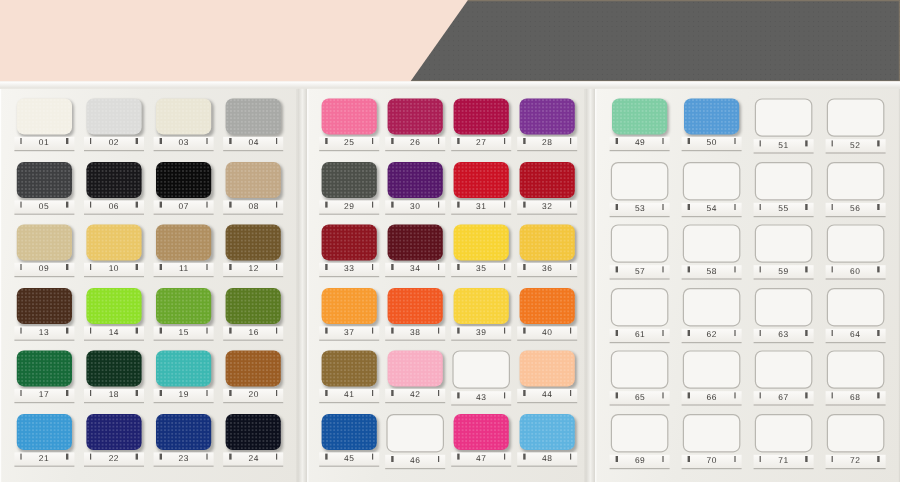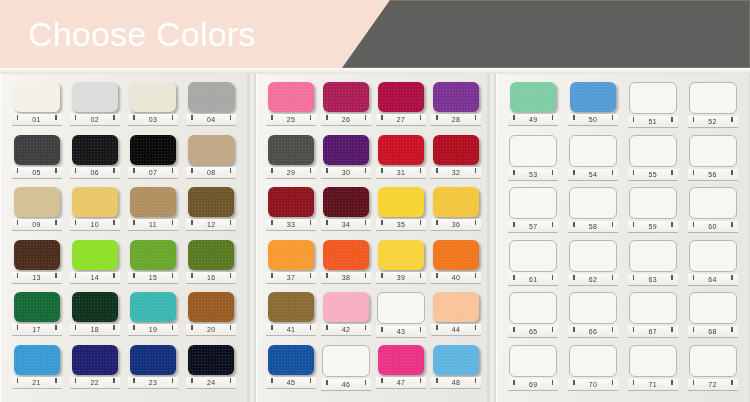--- a/index.html
+++ b/index.html
@@ -108,21 +108,20 @@
     line-height:11px;
   }
 </style>
 </head>
 <body>
 
 <div id="app">
 
   <div class="header">
     <div class="header-banner"></div>
-    <div class="header-title">Choose Colors</div>
   </div>
 
   <div class="board">
     <div class="board-topedge"></div>
 
     <div class="panel p1">
       <div class="grid">
           <div class="cell">
             <div class="chip" style="background: rgb(243, 240, 230);"></div>
             <div class="label">

